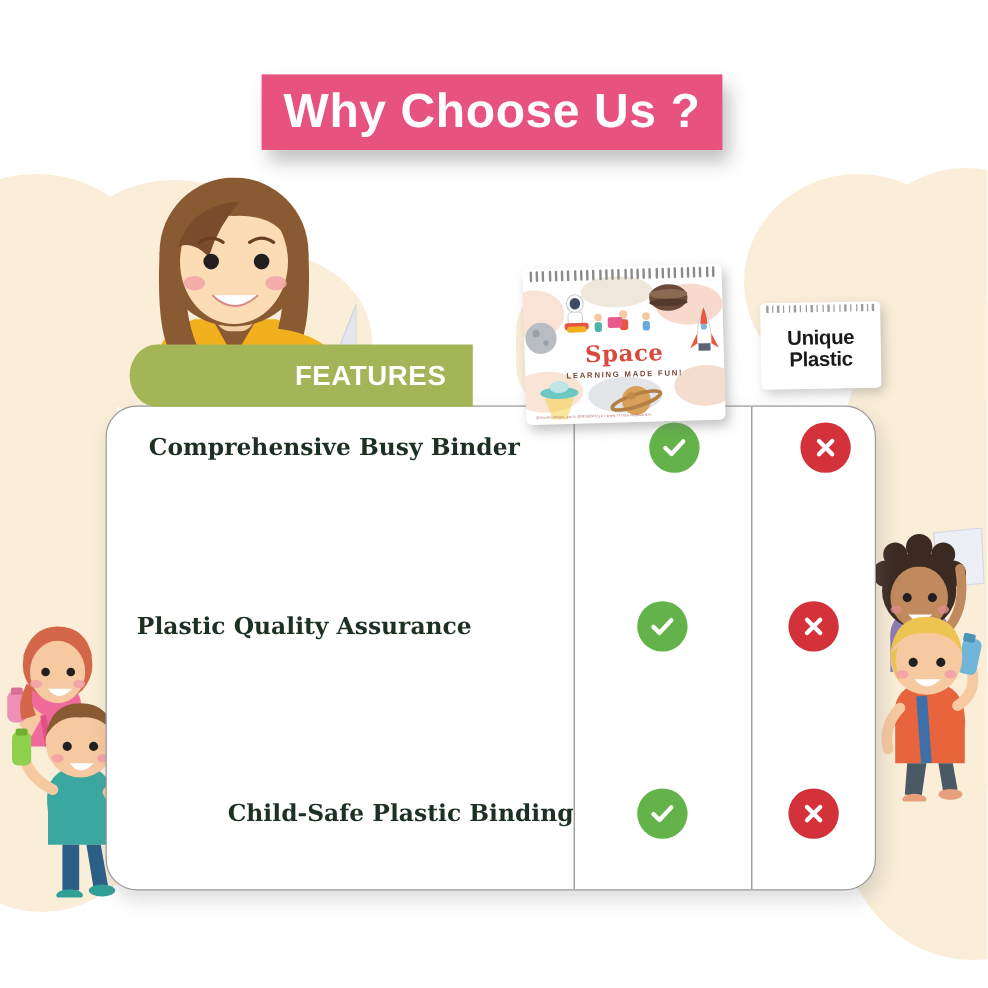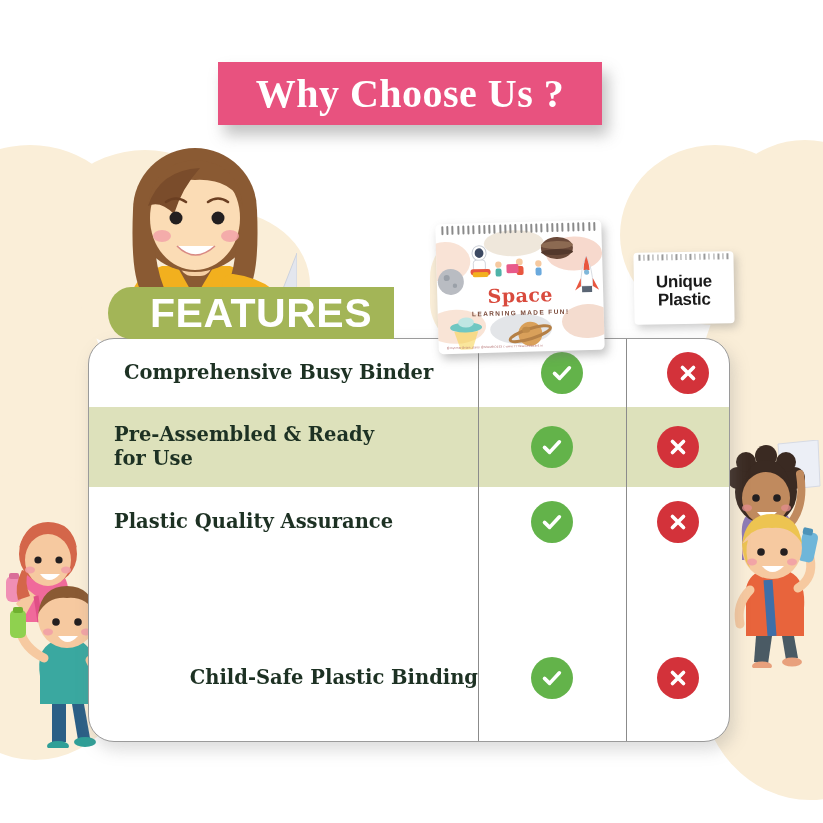--- a/index.html
+++ b/index.html
@@ -36,21 +36,21 @@
     display: flex;
     align-items: center;
     justify-content: center;
   }
   #title-banner .title-text {
     color: #ffffff;
     font-size: 40px;
     font-weight: bold;
     letter-spacing: 0.5px;
     white-space: nowrap;
-    font-family: Liberation Serif, serif;
+    font-family: Liberation Sans, sans-serif;
   }
 
   
   .char { position:absolute; }
 
   
   #features-banner {
     position: absolute;
     left: 108px;
     top: 287px;
@@ -61,21 +61,21 @@
     border-bottom-left-radius: 46px 52px;
     display: flex;
     align-items: center;
     justify-content: flex-end;
     padding-right: 22px;
     box-sizing: border-box;
     z-index: 6;
   }
   #features-banner .features-text {
     color: #ffffff;
-    font-size: 41px;
+    font-size: 23px;
     font-weight: bold;
     letter-spacing: 0.5px;
     margin-left: 48px;
   }
 
   
   #compare-card {
     position: absolute;
     left: 88px;
     top: 338px;
@@ -477,37 +477,20 @@
   </div>
 
   <div id="features-banner">
     <span class="features-text">FEATURES</span>
   </div>
 
   <div id="compare-card">
     <div class="table-rows" id="rows-host">
         <div class="row" style="position: absolute; top: 0px; height: 68px; margin-left: 10px;">
           <div class="feature-cell">Comprehensive Busy Binder</div>
-          <div class="mark-cell ours">
-            <div class="badge check" style="background:#63b34a">
-              <svg width="24" height="24" viewBox="0 0 24 24">
-                <path d="M4.5 12.4 L9.6 17.4 L19.4 6.8" stroke="#ffffff" stroke-width="3.6" fill="none" stroke-linecap="round" stroke-linejoin="round"></path>
-              </svg>
-            </div>
-          </div>
-          <div class="mark-cell theirs">
-            <div class="badge cross" style="background:#d3323a">
-              <svg width="22" height="22" viewBox="0 0 24 24">
-                <path d="M6 6 L18 18 M18 6 L6 18" stroke="#ffffff" stroke-width="4" fill="none" stroke-linecap="round"></path>
-              </svg>
-            </div>
-          </div>
-        </div>
-        <div class="row alt" style="position: absolute; top: 68px; height: 80px;">
-          <div class="feature-cell">Pre-Assembled &amp; Ready<br>for Use</div>
           <div class="mark-cell ours">
             <div class="badge check" style="background:#63b34a">
               <svg width="24" height="24" viewBox="0 0 24 24">
                 <path d="M4.5 12.4 L9.6 17.4 L19.4 6.8" stroke="#ffffff" stroke-width="3.6" fill="none" stroke-linecap="round" stroke-linejoin="round"></path>
               </svg>
             </div>
           </div>
           <div class="mark-cell theirs">
             <div class="badge cross" style="background:#d3323a">
               <svg width="22" height="22" viewBox="0 0 24 24">

